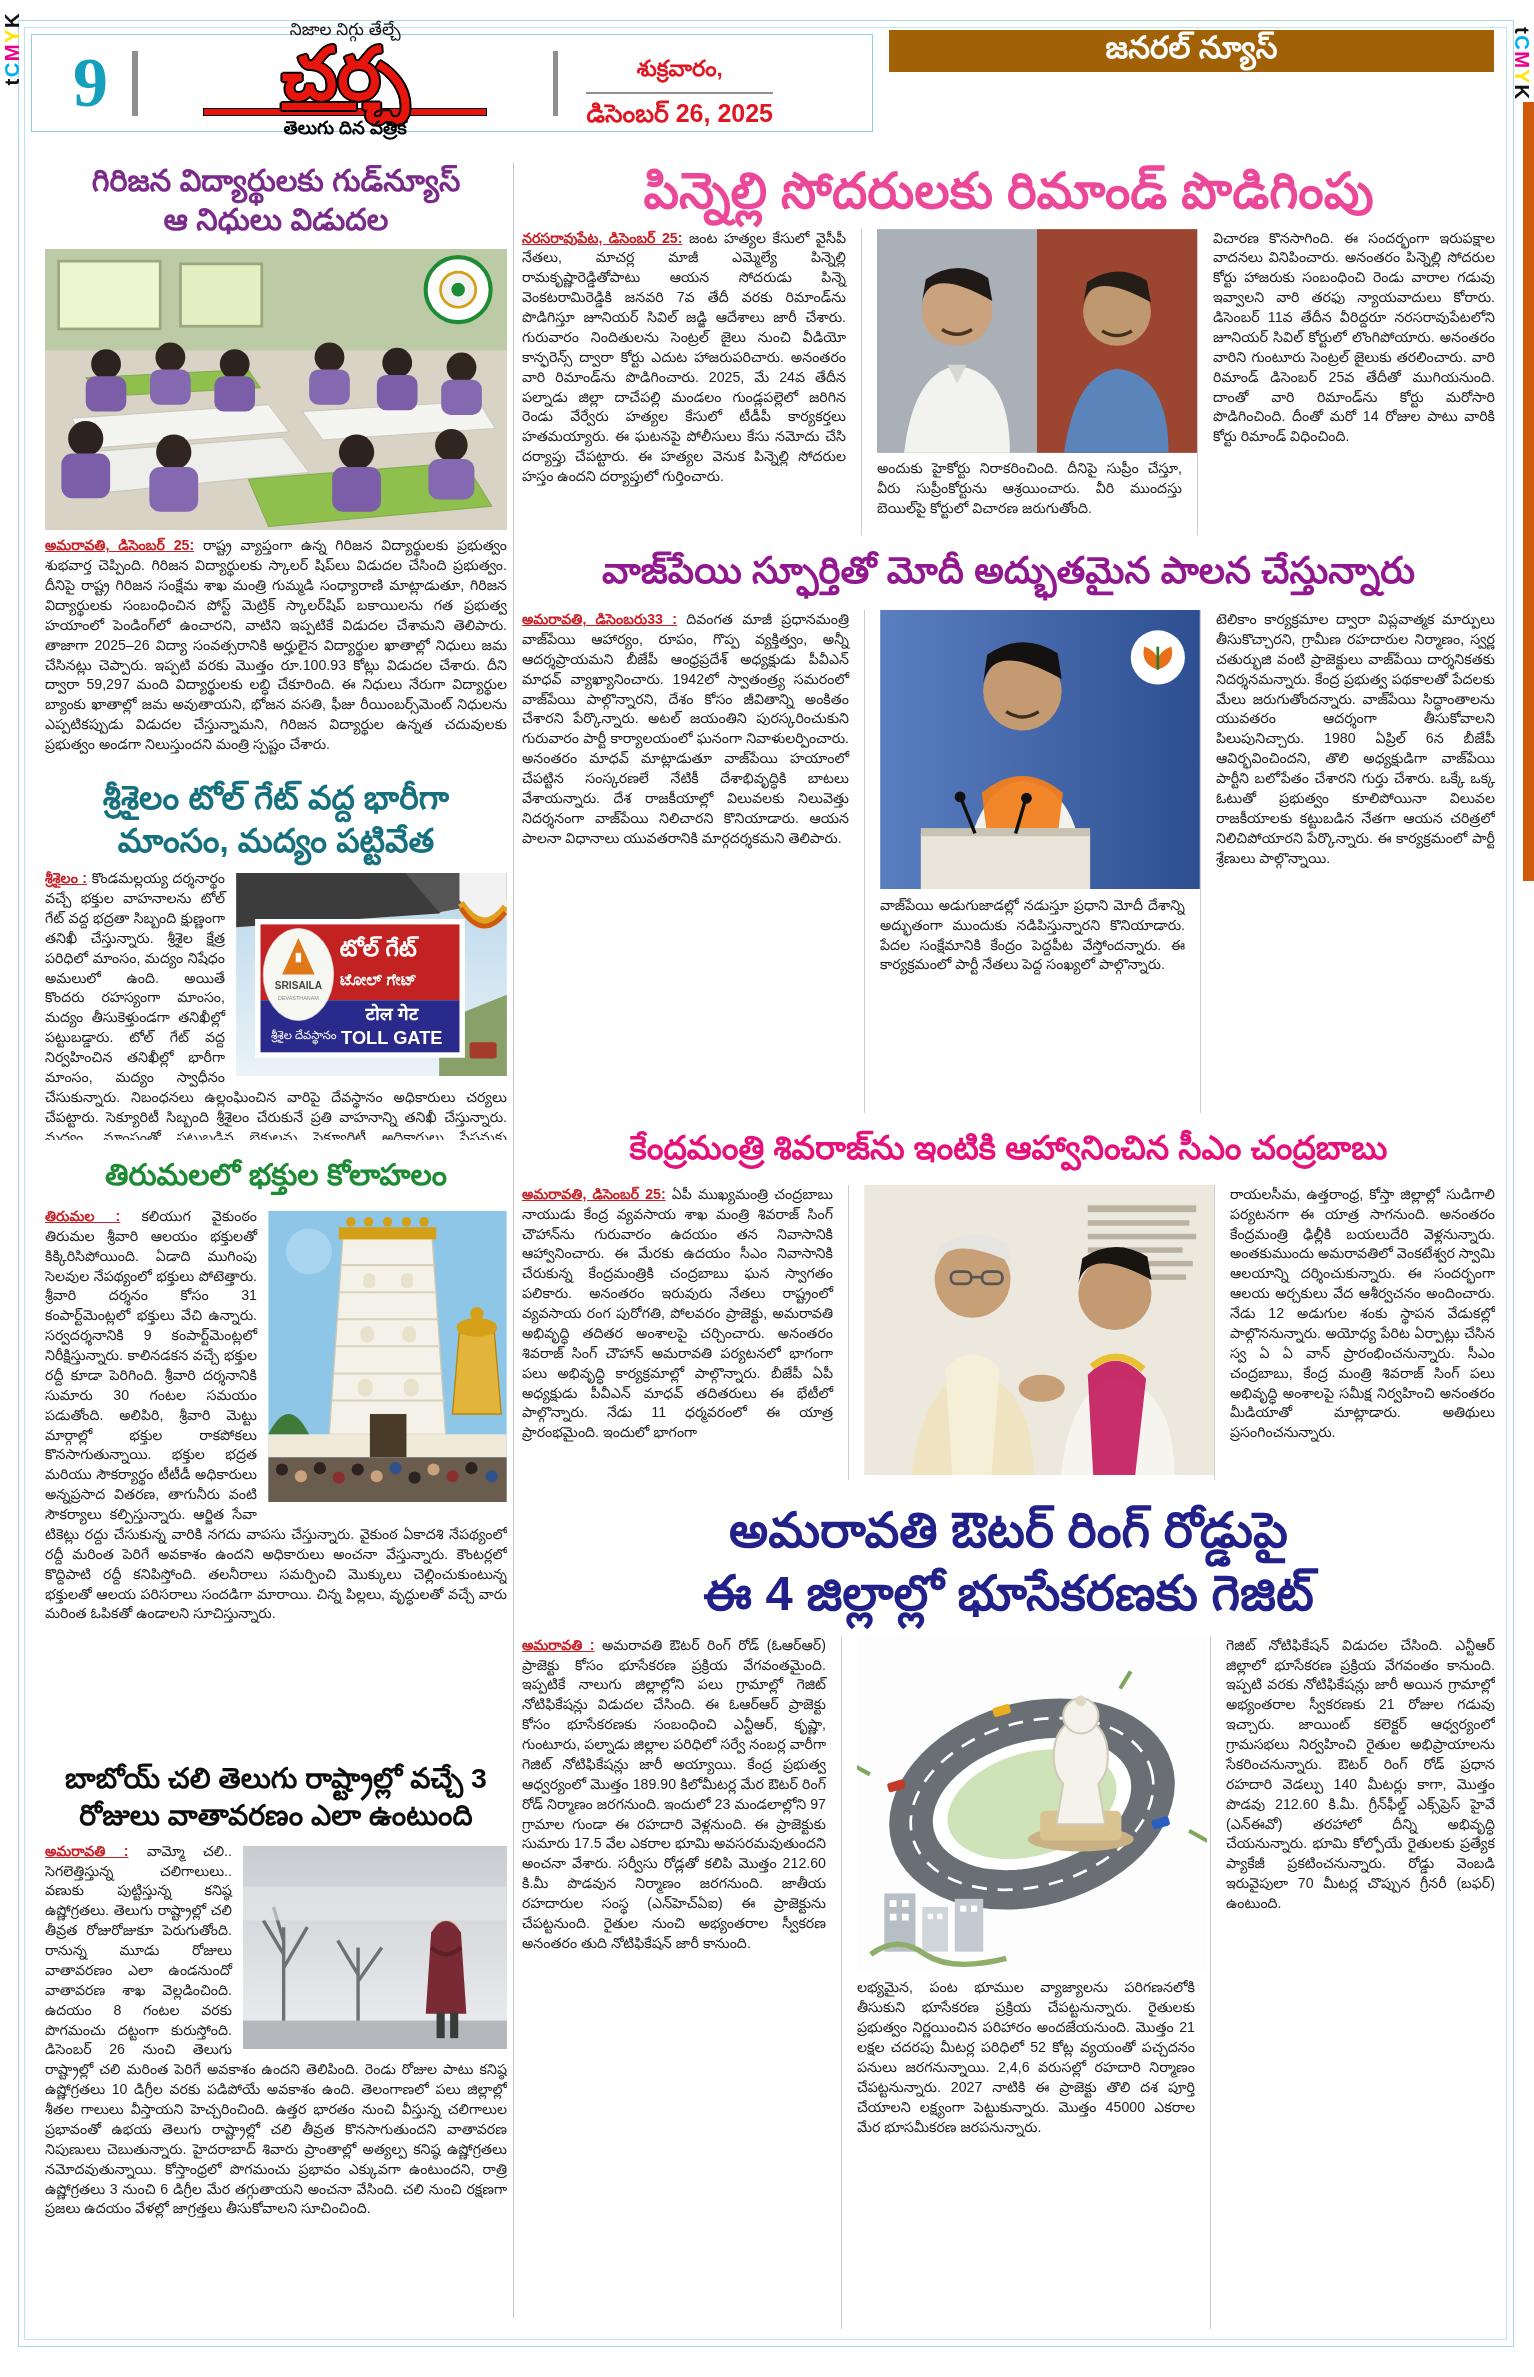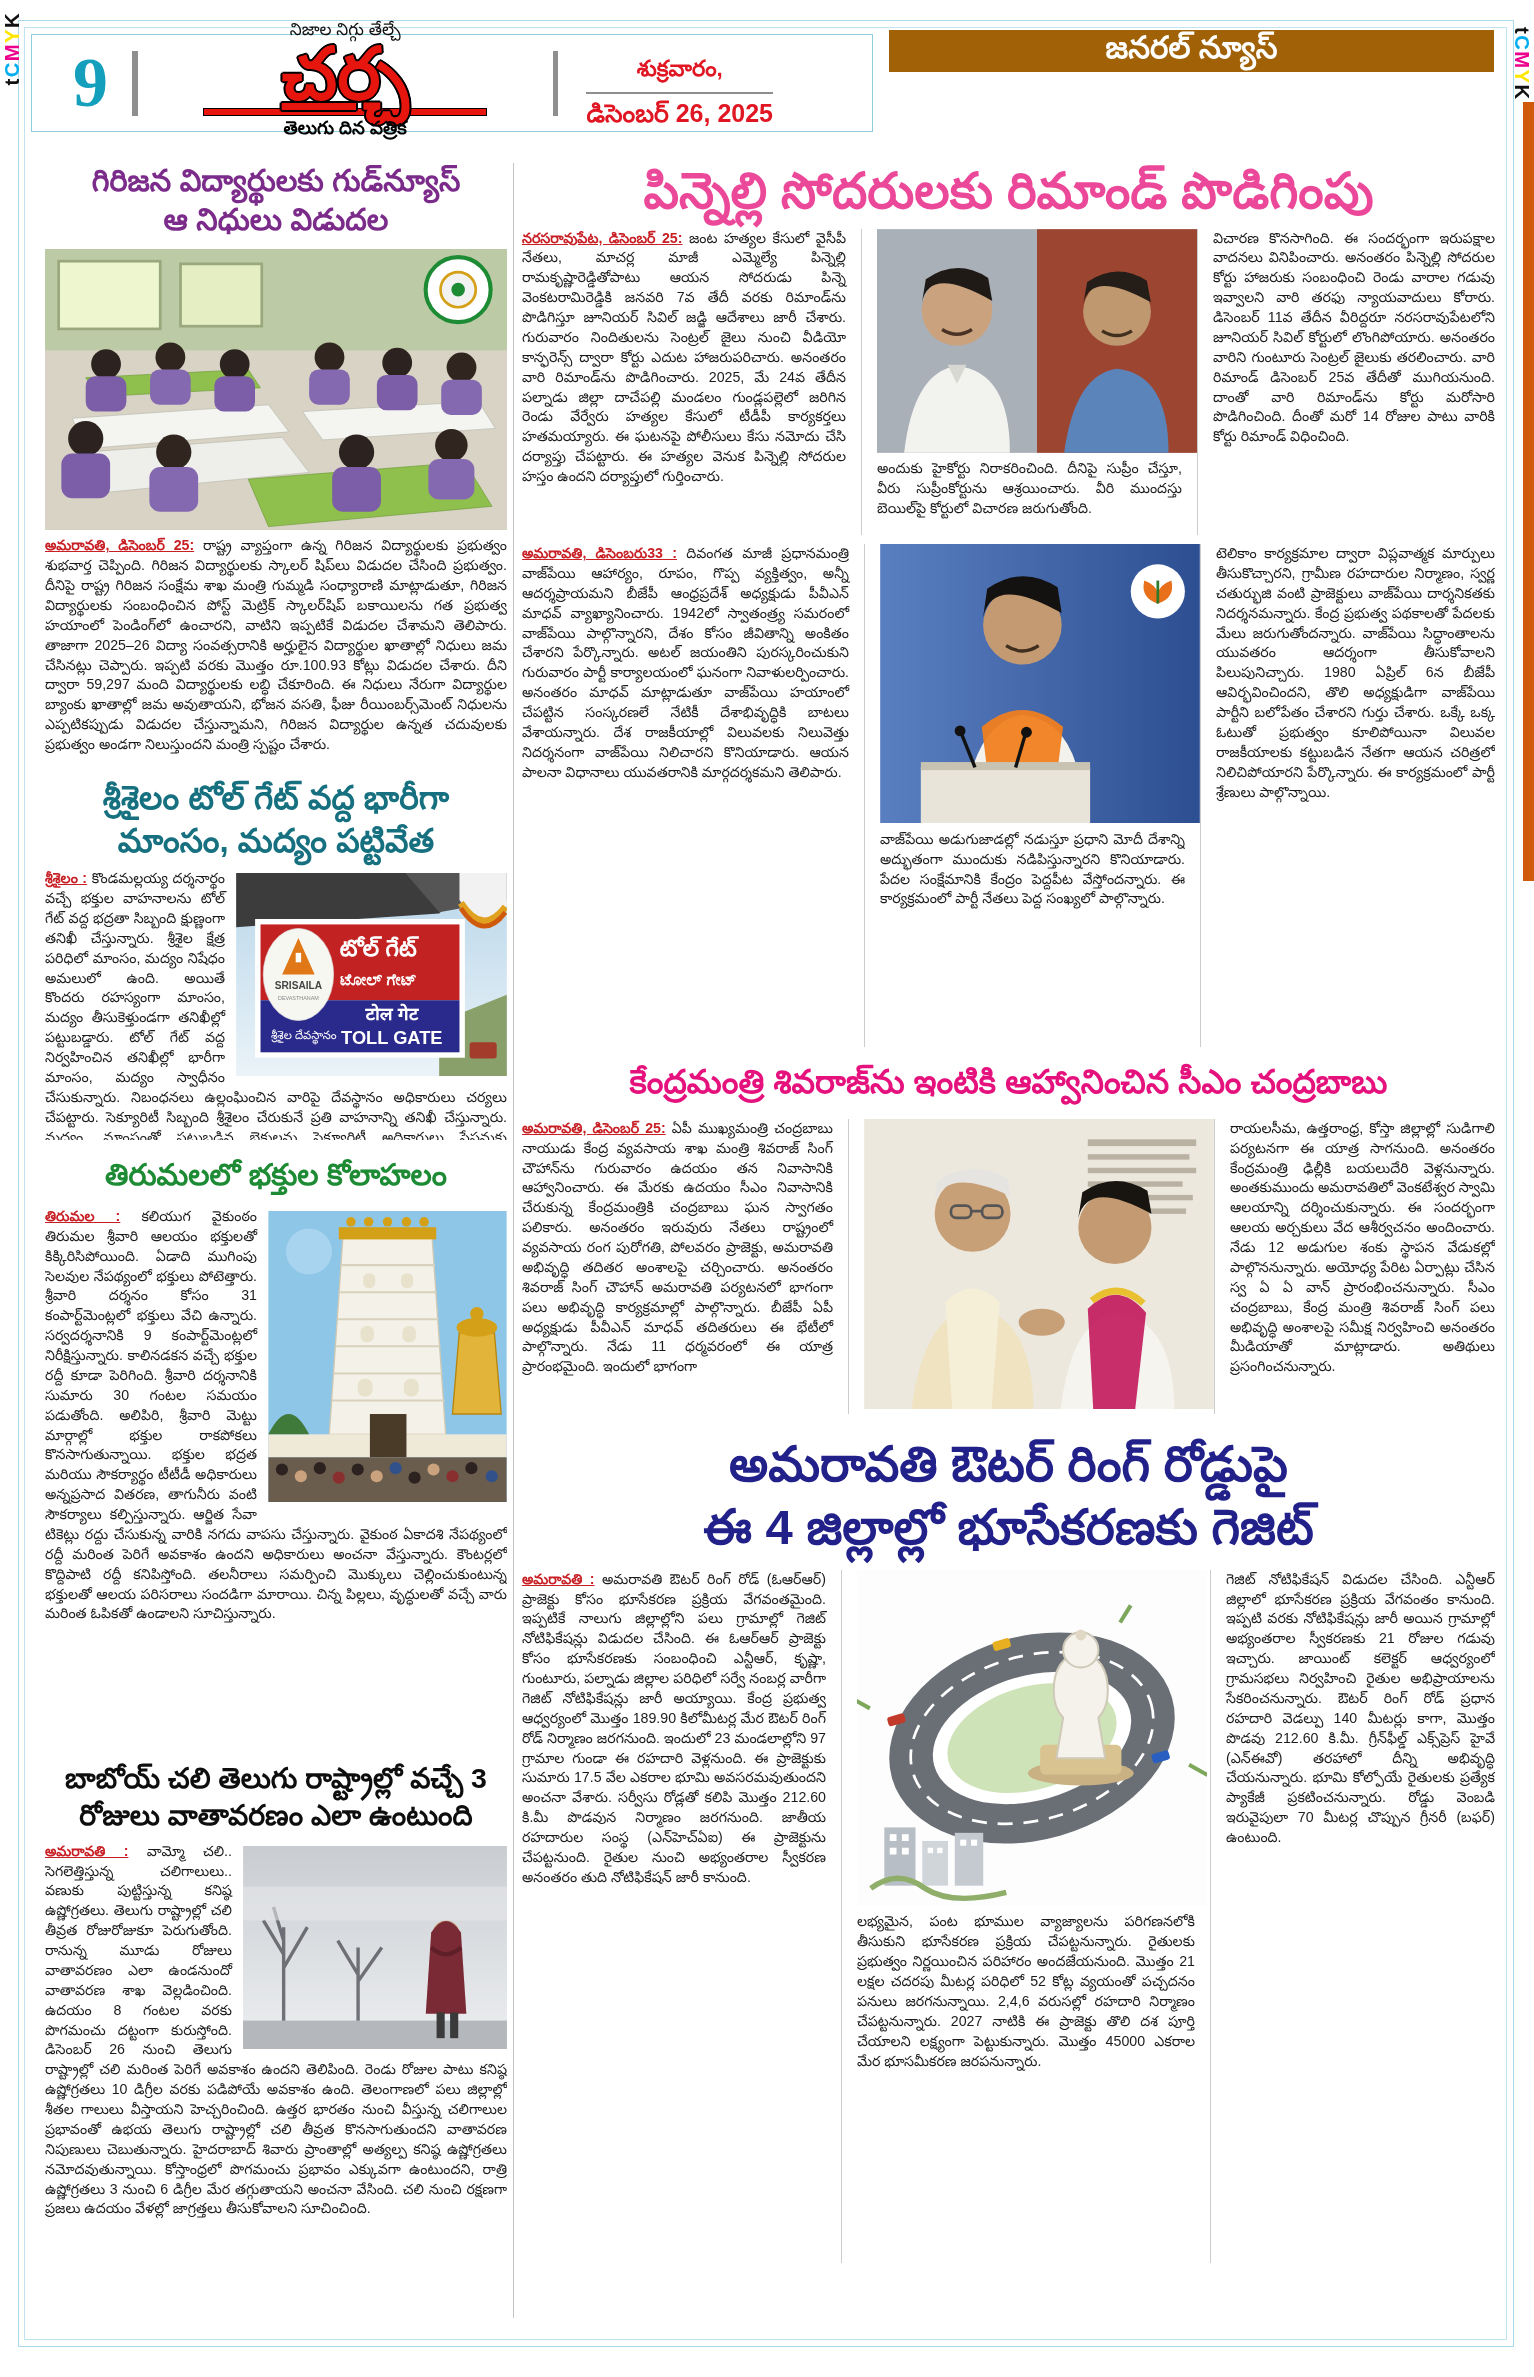--- a/index.html
+++ b/index.html
@@ -331,20 +331,21 @@
           <path d="M304,112 q10,-54 100,-4 l-6,-32 q-44,-28 -88,2 z" fill="#241d18"></path>
           <path d="M332,150 q22,14 44,0" stroke="#42301f" stroke-width="5" fill="none"></path>
           <path d="M276,330 q16,-116 78,-124 76,8 76,124 z" fill="#5b84bb"></path>
         </g>
       </svg>
       <div class="bodytext under-photo">అందుకు హైకోర్టు నిరాకరించింది. దీనిపై సుప్రీం చేస్తూ, వీరు సుప్రీంకోర్టును ఆశ్రయించారు. వీరి ముందస్తు బెయిల్‌పై కోర్టులో విచారణ జరుగుతోంది.</div>
     </div>
     <div class="cell bodytext">విచారణ కొనసాగింది. ఈ సందర్భంగా ఇరుపక్షాల వాదనలు వినిపించారు. అనంతరం పిన్నెల్లి సోదరుల కోర్టు హాజరుకు సంబంధించి రెండు వారాల గడువు ఇవ్వాలని వారి తరఫు న్యాయవాదులు కోరారు. డిసెంబర్ 11వ తేదీన వీరిద్దరూ నరసరావుపేటలోని జూనియర్ సివిల్ కోర్టులో లొంగిపోయారు. అనంతరం వారిని గుంటూరు సెంట్రల్ జైలుకు తరలించారు. వారి రిమాండ్ డిసెంబర్ 25వ తేదీతో ముగియనుంది. దాంతో వారి రిమాండ్‌ను కోర్టు మరోసారి పొడిగించింది. దీంతో మరో 14 రోజుల పాటు వారికి కోర్టు రిమాండ్ విధించింది.</div>
   </div>
 
+  <div class="h-vajpayee">వాజ్‌పేయి స్ఫూర్తితో మోదీ అద్భుతమైన పాలన చేస్తున్నారు</div>
   <div class="agrid g-vajpayee">
     <div class="cell bodytext">
       <span class="dateline">అమరావతి, డిసెంబరు33 :</span>
       <span>దివంగత మాజీ ప్రధానమంత్రి వాజ్‌పేయి ఆహార్యం, రూపం, గొప్ప వ్యక్తిత్వం, అన్నీ ఆదర్శప్రాయమని బీజేపీ ఆంధ్రప్రదేశ్ అధ్యక్షుడు పీవీఎన్ మాధవ్ వ్యాఖ్యానించారు. 1942లో స్వాతంత్ర్య సమరంలో వాజ్‌పేయి పాల్గొన్నారని, దేశం కోసం జీవితాన్ని అంకితం చేశారని పేర్కొన్నారు. అటల్ జయంతిని పురస్కరించుకుని గురువారం పార్టీ కార్యాలయంలో ఘనంగా నివాళులర్పించారు. అనంతరం మాధవ్ మాట్లాడుతూ వాజ్‌పేయి హయాంలో చేపట్టిన సంస్కరణలే నేటికీ దేశాభివృద్ధికి బాటలు వేశాయన్నారు. దేశ రాజకీయాల్లో విలువలకు నిలువెత్తు నిదర్శనంగా వాజ్‌పేయి నిలిచారని కొనియాడారు. ఆయన పాలనా విధానాలు యువతరానికి మార్గదర్శకమని తెలిపారు.</span>
     </div>
     <div class="cell">
       <svg class="photo" width="320" height="279" viewBox="0 0 472 412">
         <defs>
             <linearGradient id="bg2" x1="0" y1="0" x2="1" y2="0">
               <stop offset="0" stop-color="#5a7fc0"></stop>

